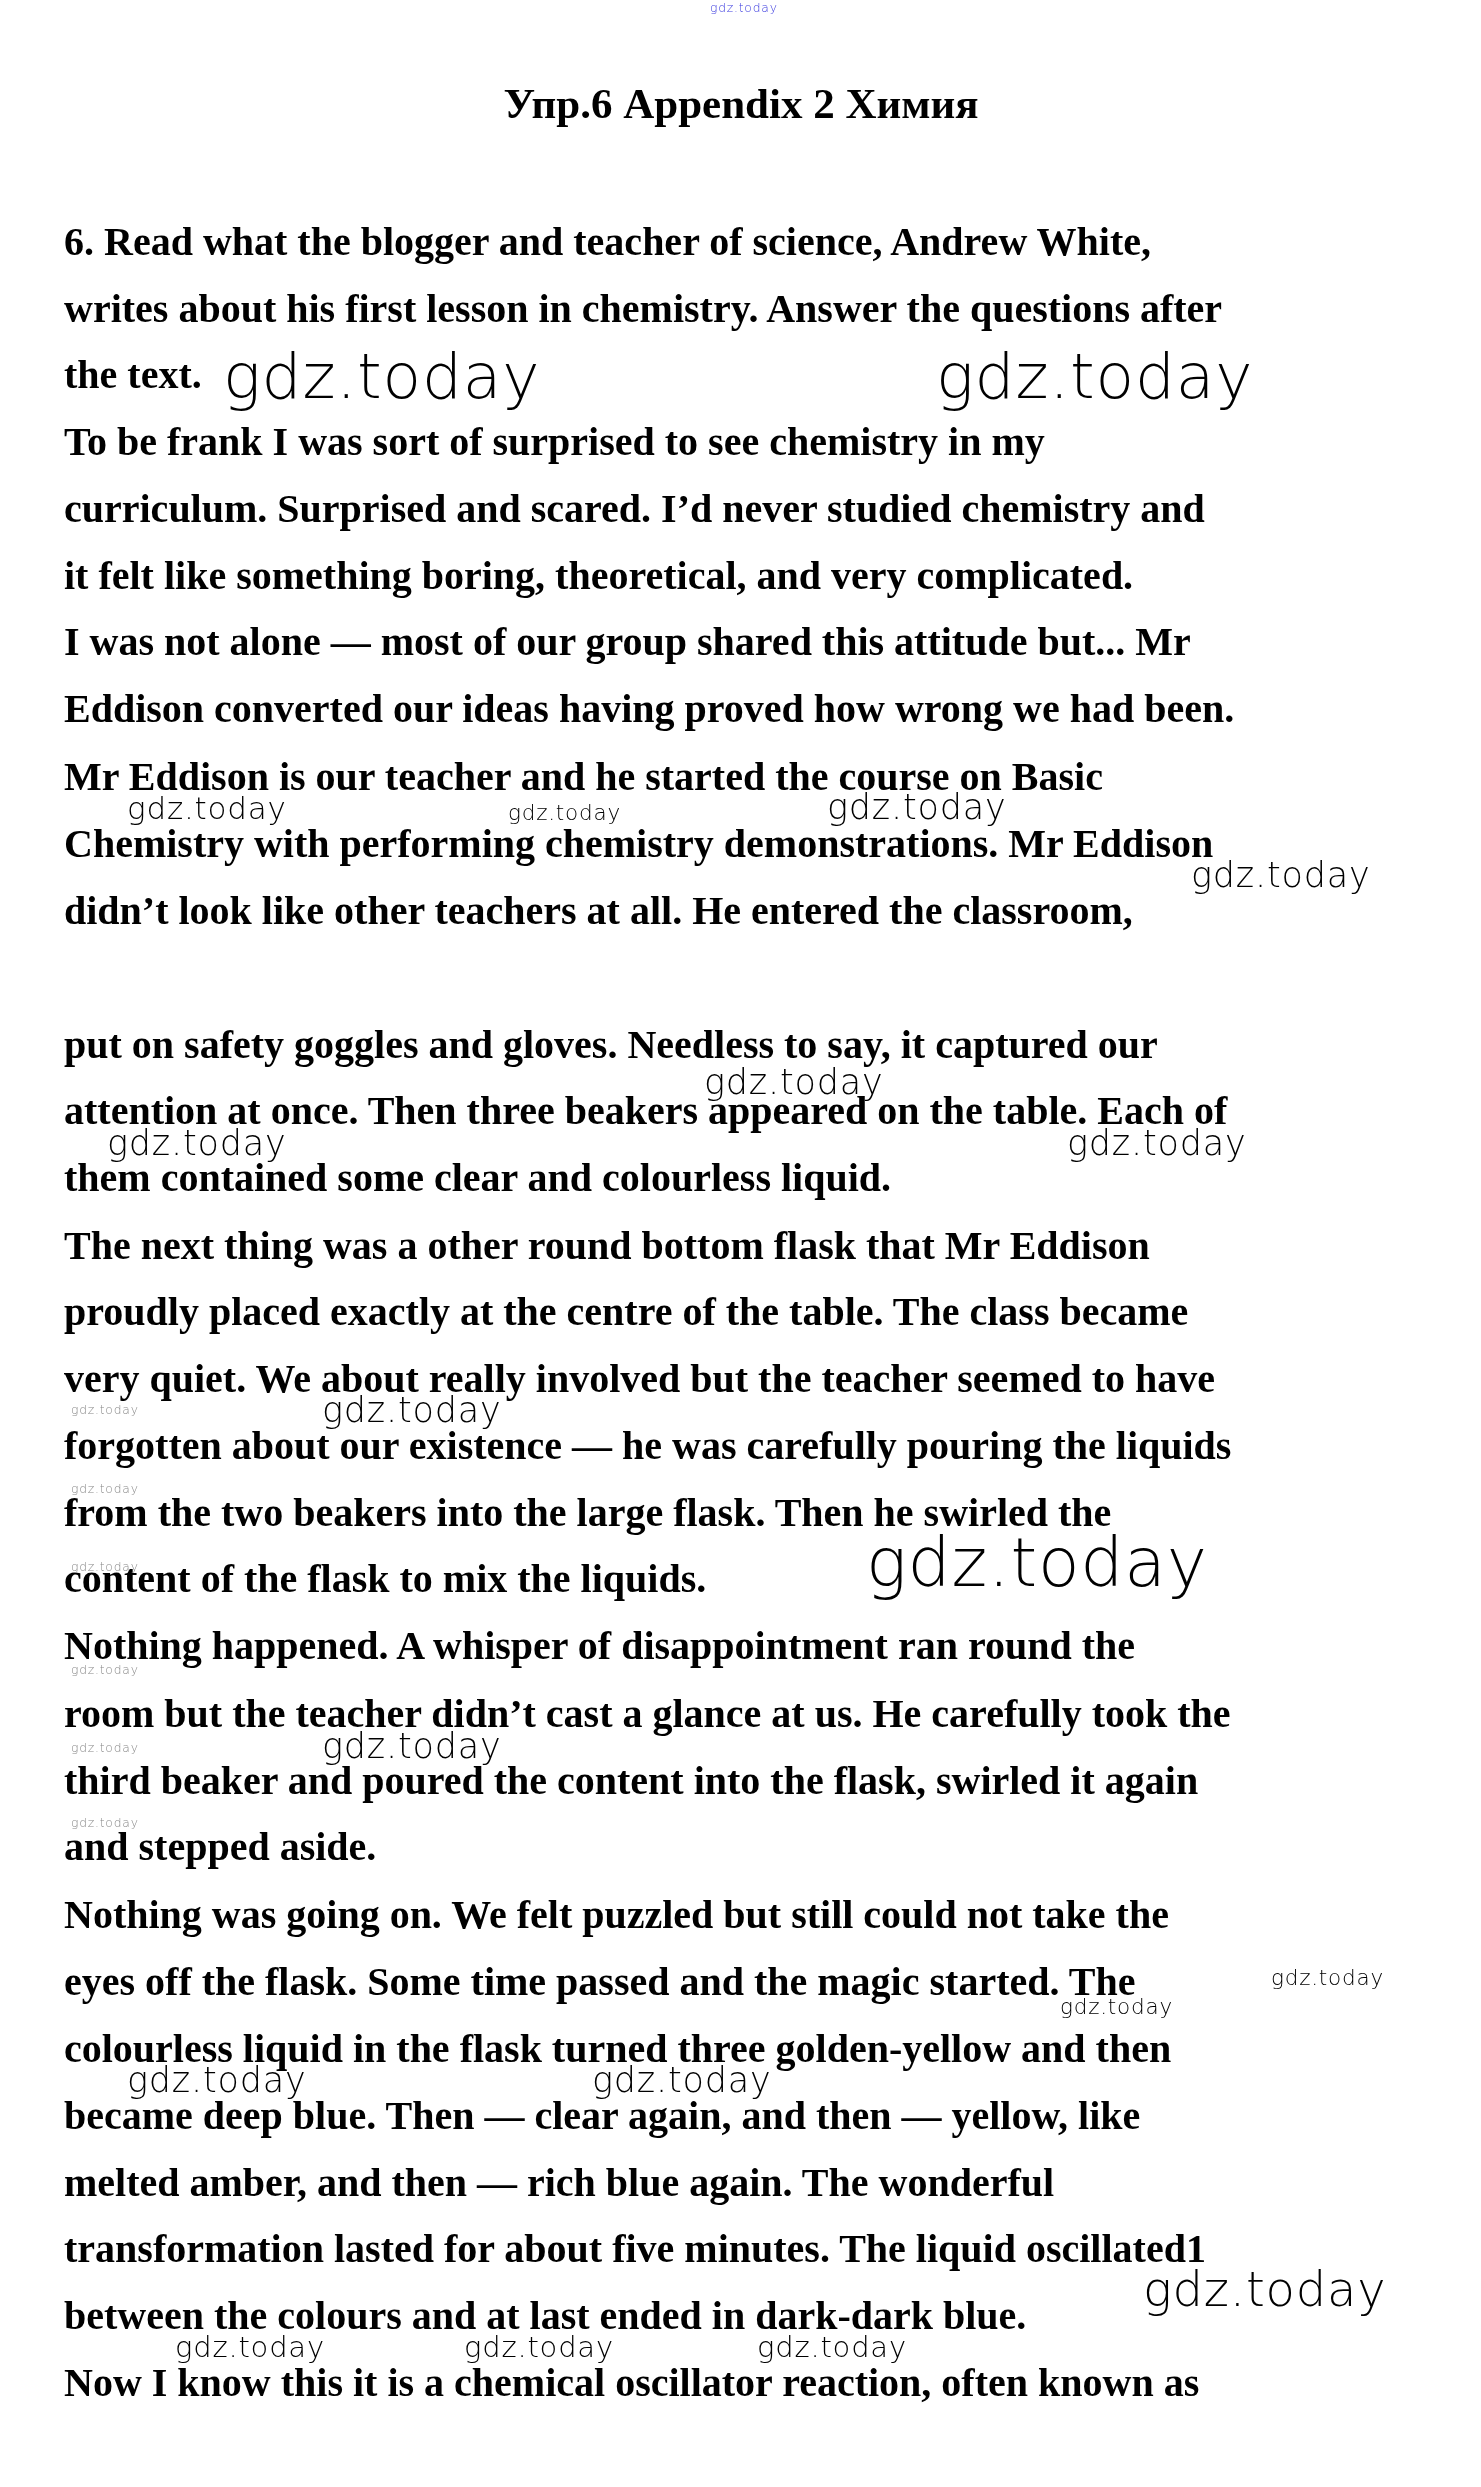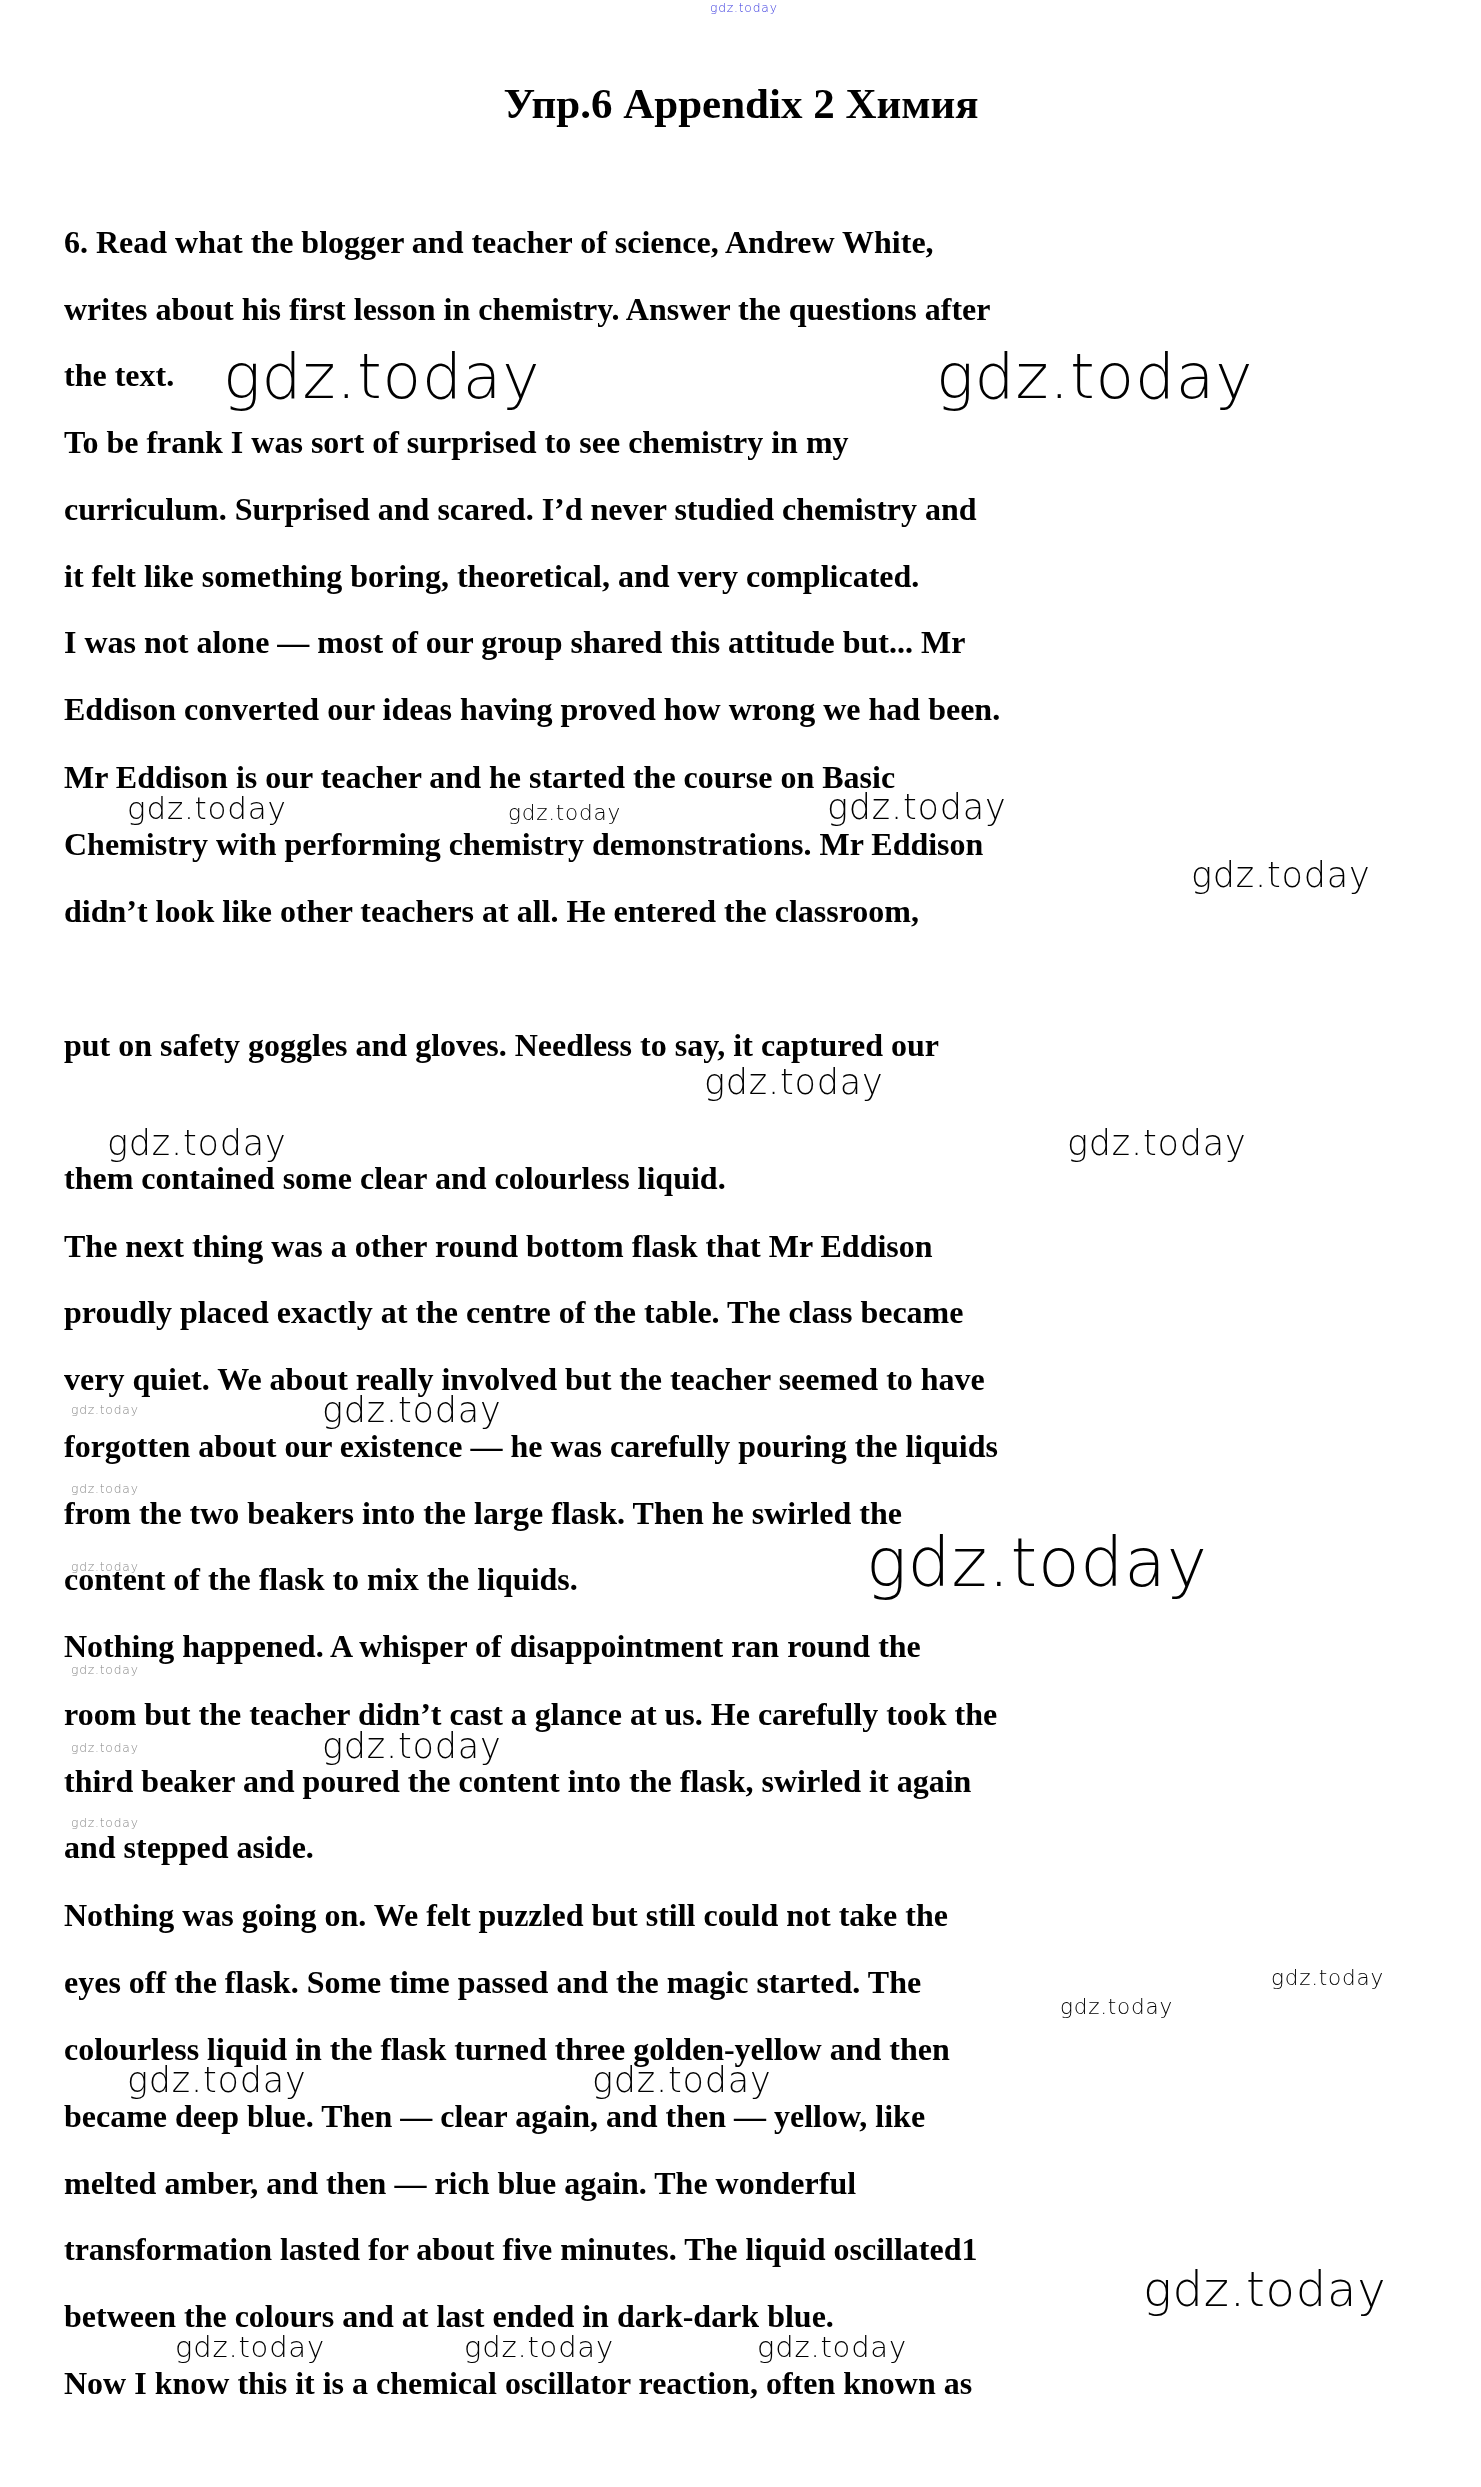--- a/index.html
+++ b/index.html
@@ -6,21 +6,21 @@
   body { width: 1482px; height: 2487px; position: relative; overflow: hidden; }
   .page { position: absolute; left: 0; top: 0; width: 1482px; height: 2487px; background: #fff; }
   .title {
     position: absolute; left: 0; width: 1482px; top: 77px; text-align: center;
     font-family: "Liberation Serif", "DejaVu Serif", serif; font-weight: bold;
     font-size: 43px; color: #000; line-height: 54px; letter-spacing: 0px;
   }
   .line {
     position: absolute; left: 64px; white-space: nowrap;
     font-family: "Liberation Serif", "DejaVu Serif", serif; font-weight: bold;
-    font-size: 32px; line-height: 54px; color: #000;
+    font-size: 40px; line-height: 54px; color: #000;
   }
   .wm {
     position: absolute; white-space: nowrap;
     font-family: "DejaVu Sans", "Liberation Sans", sans-serif; font-weight: 200;
     color: #000; line-height: 1; letter-spacing: 0.8px;
   }
   .wm.gray { color: #888; }
   .wm.blue { color: #3a3adf; }
 </style>
 </head>
@@ -36,20 +36,21 @@
 
   <div class="line" style="top:415px">To be frank I was sort of surprised to see chemistry in my</div>
   <div class="line" style="top:549px">it felt like something boring, theoretical, and very complicated.</div>
   <div class="line" style="top:482px">curriculum. Surprised and scared. I’d never studied chemistry and</div>
   <div class="line" style="top:615px">I was not alone — most of our group shared this attitude but... Mr</div>
   <div class="line" style="top:682px">Eddison converted our ideas having proved how wrong we had been.</div>
   <div class="line" style="top:750px">Mr Eddison is our teacher and he started the course on Basic</div>
   <div class="line" style="top:817px">Chemistry with performing chemistry demonstrations. Mr Eddison</div>
   <div class="line" style="top:884px">didn’t look like other teachers at all. He entered the classroom,</div>
   <div class="line" style="top:1018px">put on safety goggles and gloves. Needless to say, it captured our</div>
+  <div class="line" style="top:1084px">attention at once. Then three beakers appeared on the table. Each of</div>
   <div class="line" style="top:1151px">them contained some clear and colourless liquid.</div>
   <div class="line" style="top:1219px">The next thing was a other round bottom flask that Mr Eddison</div>
   <div class="line" style="top:1285px">proudly placed exactly at the centre of the table. The class became</div>
   <div class="line" style="top:1352px">very quiet. We about really involved but the teacher seemed to have</div>
   <div class="line" style="top:1419px">forgotten about our existence — he was carefully pouring the liquids</div>
   <div class="line" style="top:1486px">from the two beakers into the large flask. Then he swirled the</div>
   <div class="line" style="top:1552px">content of the flask to mix the liquids.</div>
   <div class="line" style="top:1619px">Nothing happened. A whisper of disappointment ran round the</div>
   <div class="line" style="top:1687px">room but the teacher didn’t cast a glance at us. He carefully took the</div>
   <div class="line" style="top:1754px">third beaker and poured the content into the flask, swirled it again</div>

